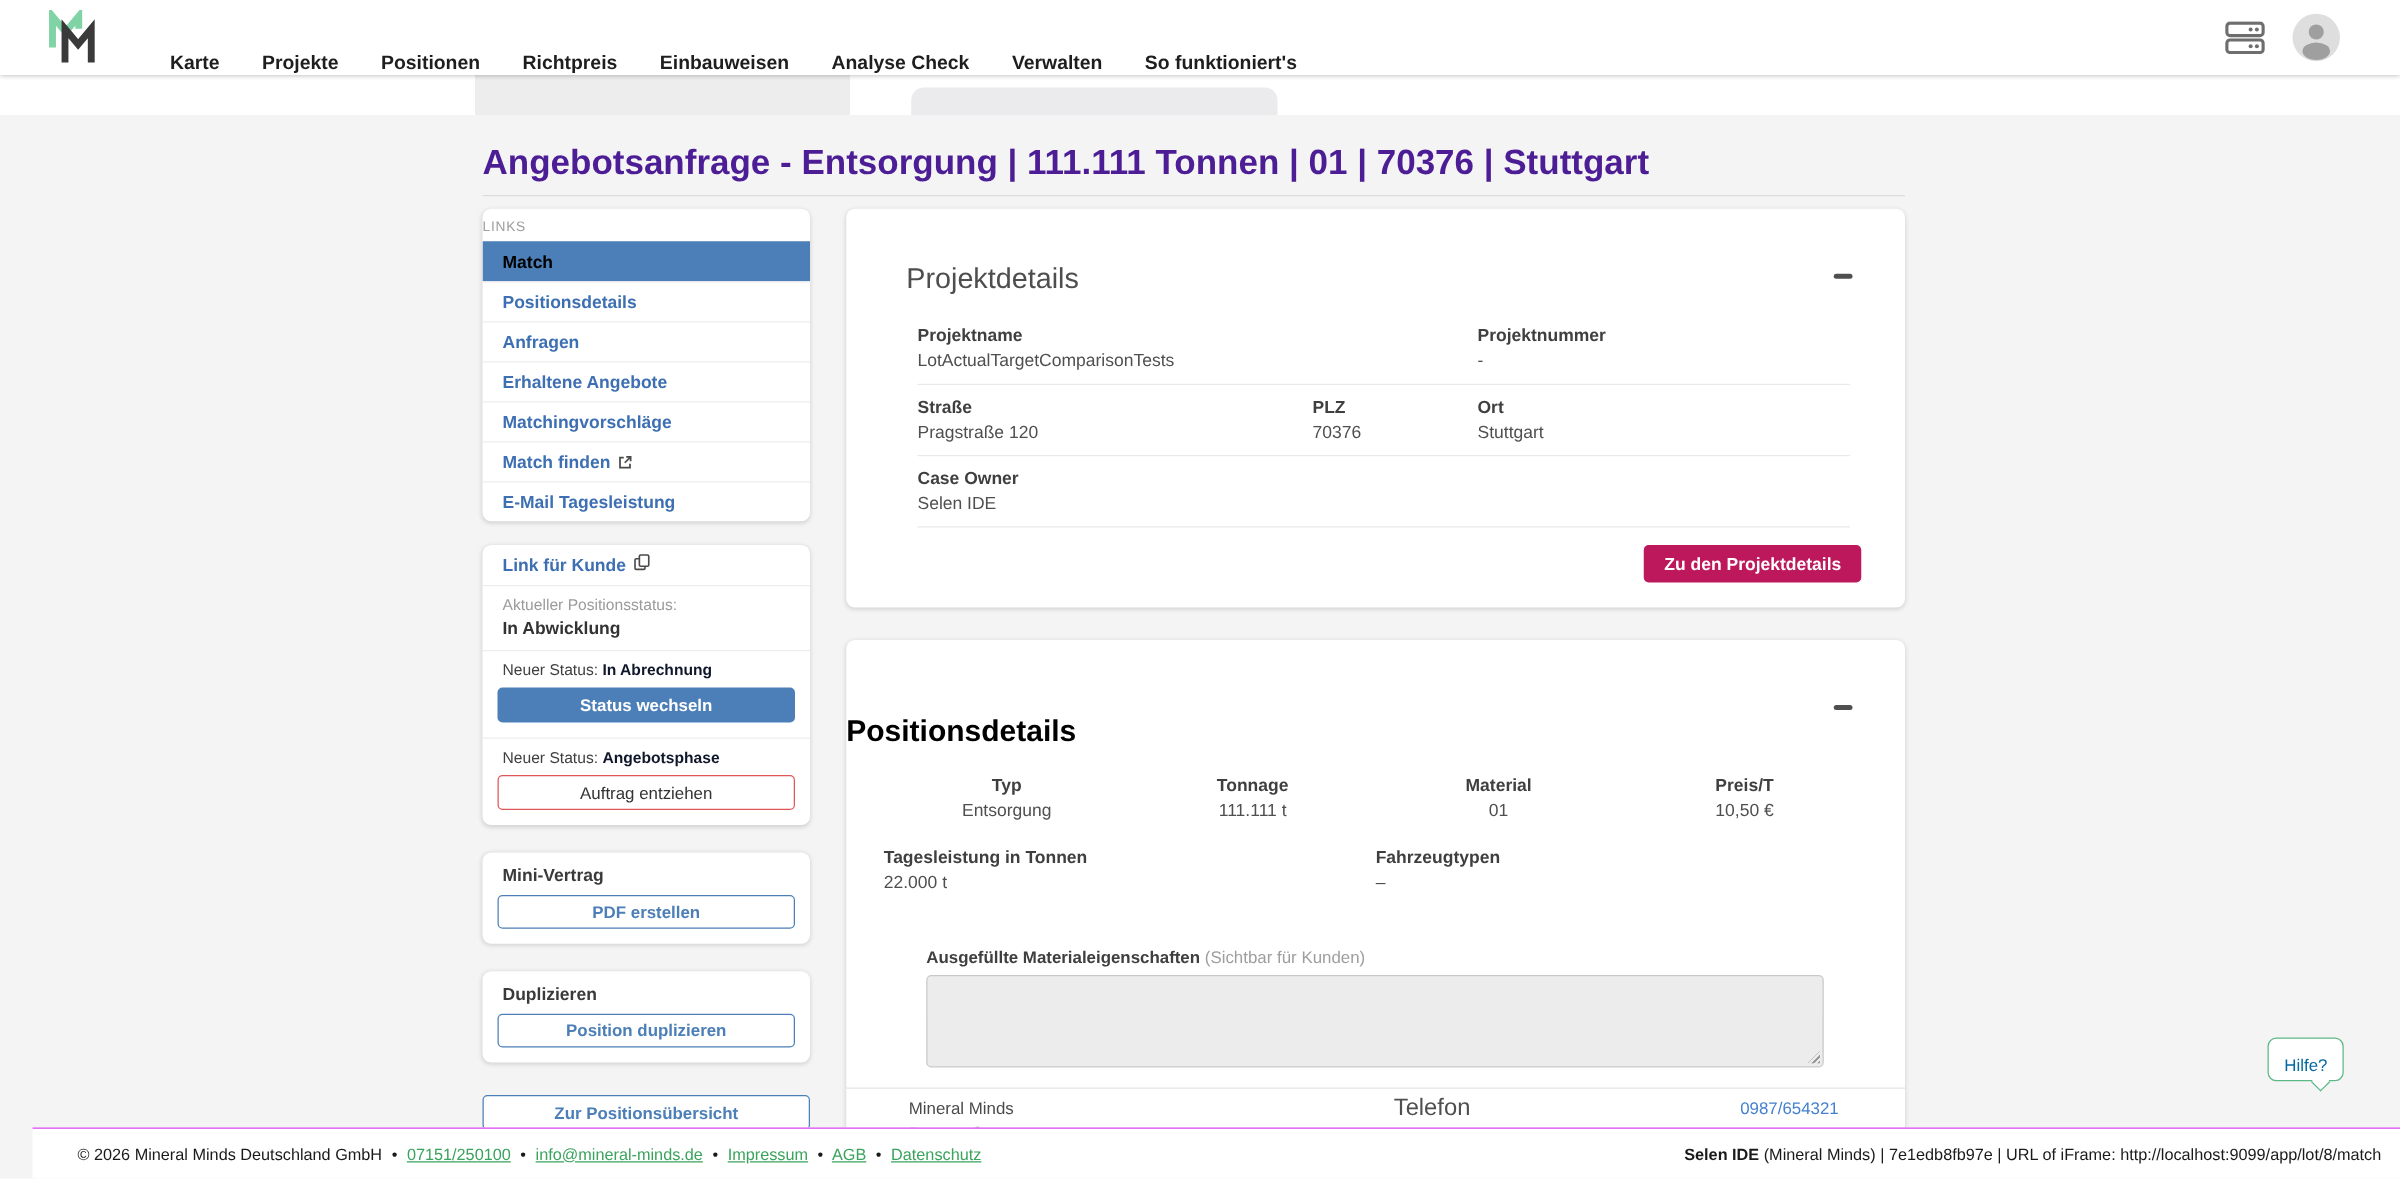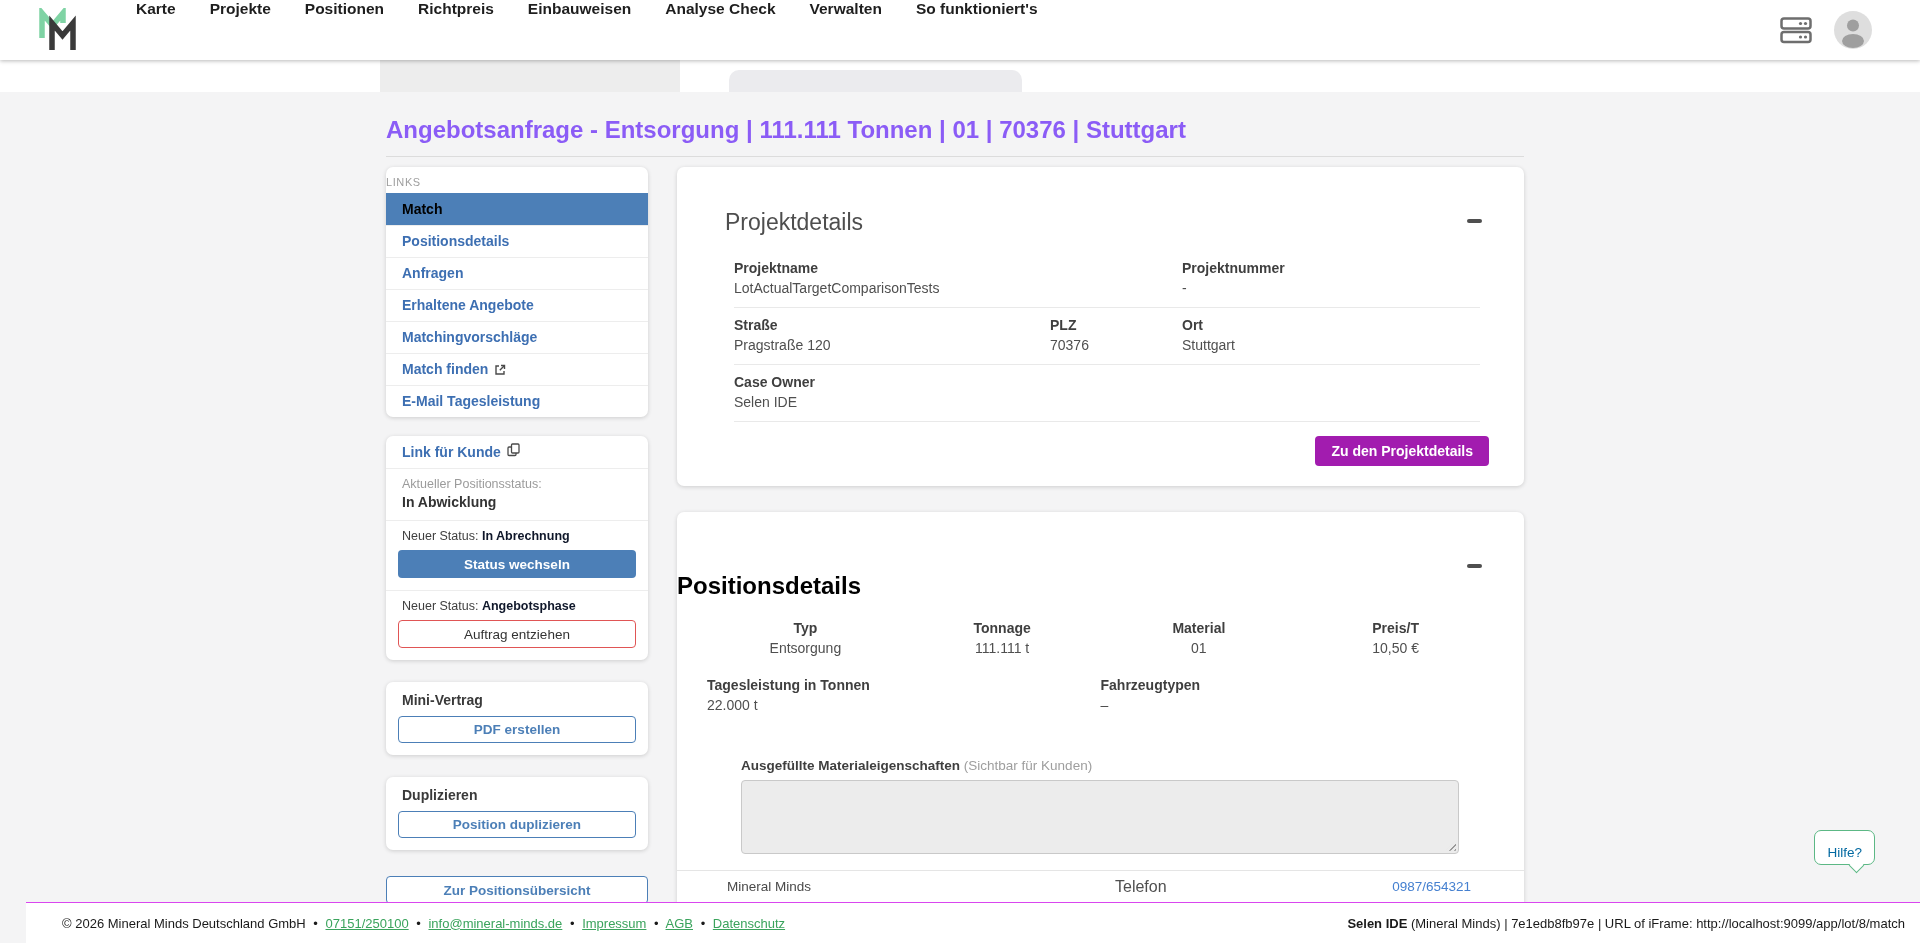--- a/index.html
+++ b/index.html
@@ -3,34 +3,34 @@
 <meta charset="utf-8">
 <style>
   html,body { margin:0; padding:0; }
   body { width:1920px; height:943px; overflow:hidden; font-family:"Liberation Sans", sans-serif; }
   .app { position:relative; width:1920px; height:943px; background:#f4f4f5; overflow:hidden; }
 
   
   .navbar { position:absolute; top:0; left:0; right:0; height:60px; background:#fff;
             box-shadow:0 1px 4px rgba(0,0,0,.28); z-index:30; }
   .logo { position:absolute; left:38px; top:8px; cursor:pointer; }
-  .nav-menu { position:absolute; left:136px; top:0; height:60px; display:flex; align-items:flex-start; gap:34px; }
+  .nav-menu { position:absolute; left:136px; top:0; height:60px; display:flex; align-items:flex-end; gap:34px; }
   .nav-item { font-size:15.5px; font-weight:700; color:#1e1e1e; cursor:pointer; white-space:nowrap; }
   .icon-server { position:absolute; right:108px; top:17px; cursor:pointer; }
   .avatar { position:absolute; right:48px; top:11px; width:38px; height:38px; border-radius:50%;
             background:#dedede; overflow:hidden; cursor:pointer; }
 
   
   .viewport { position:absolute; top:60px; left:0; right:0; height:842px; overflow:hidden; background:#f4f4f5; }
   .strip { height:32px; background:#fff; position:relative; }
   .ghost1 { position:absolute; left:380px; top:0; width:300px; height:32px; background:#ededed; }
   .ghost2 { position:absolute; left:729px; top:10px; width:293px; height:22px; background:#ebebee;
             border-radius:10px 10px 0 0; }
 
-  .page-title { margin:24px 0 0 386px; font-size:24px; line-height:28px; font-weight:700; color:#8b5cf6; }
+  .page-title { margin:24px 0 0 386px; font-size:28px; line-height:28px; font-weight:700; color:#4c1d95; }
   .title-divider { margin:12px 0 0 386px; width:1138px; height:1px; background:#dcdcdc; }
 
   .columns { display:flex; gap:29px; margin:10px 0 0 386px; align-items:flex-start; }
   .sidebar { width:262px; flex:none; }
   .main { width:847px; flex:none; }
 
   .card { background:#fff; border-radius:7px; box-shadow:0 1px 4px rgba(0,0,0,.16); }
 
   
   .links-card { overflow:hidden; }
@@ -61,40 +61,40 @@
   
   .detail-card { position:relative; padding:40px 0 20px; }
   .detail-card h2 { margin:0 0 0 48px; font-size:23px; font-weight:400; color:#4e4e4e; line-height:30px; }
   .collapse-bar { position:absolute; top:52px; right:42px; width:15px; height:4px; background:#4f4f4f;
                   border-radius:2px; cursor:pointer; }
   .fields { margin:14px 44px 0 57px; }
   .frow { display:grid; grid-template-columns:316px 132px 1fr; padding:9px 0 10px; border-bottom:1px solid #e9e9e9; }
   .flabel { font-size:14px; font-weight:700; color:#3f3f3f; line-height:17px; }
   .fvalue { font-size:14px; color:#4f4f4f; line-height:17px; margin-top:3px; }
   .card-actions { display:flex; justify-content:flex-end; margin:14px 35px 0 0; }
-  .btn-primary { background:#a21caf; color:#fff; border:none; border-radius:4px; height:30px;
+  .btn-primary { background:#be185d; color:#fff; border:none; border-radius:4px; height:30px;
                  padding:0 16px; font-size:14px; font-weight:600; cursor:pointer; font-family:inherit; }
 
   .pos-card { position:relative; margin-top:26px; padding:40px 0 0; }
   .prow4 { display:grid; grid-template-columns:repeat(4,1fr); margin:14px 30px 0; text-align:center; }
   .prow2 { display:grid; grid-template-columns:repeat(2,1fr); margin:20px 30px 0; text-align:left; }
   .props { margin:44px 65px 0 64px; }
   .props-label { font-size:13.5px; font-weight:700; color:#3f3f3f; }
   .props-hint { font-weight:400; color:#9e9e9e; }
   .ta-wrap { position:relative; margin-top:7px; }
   .ta-wrap textarea { display:block; width:100%; height:74px; box-sizing:border-box; background:#ececec;
                       border:1px solid #c9c9c9; border-radius:4px; resize:none; font-family:inherit; }
   .resize-corner { position:absolute; right:3px; bottom:3px; width:10px; height:10px;
                    background:repeating-linear-gradient(135deg, transparent 0 2px, #9a9a9a 2px 3.5px);
                    clip-path:polygon(100% 0, 100% 100%, 0 100%); pointer-events:none; }
   .contact { position:relative; border-top:1px solid #e5e5e5; margin-top:16px; padding:6px 53px 60px 50px; }
   .contact-line { font-size:13.5px; color:#4a4a4a; line-height:20px; }
   .contact-right { position:absolute; left:438px; right:53px; top:6px; }
   .crow { display:flex; justify-content:space-between; line-height:20px; }
-  .clabel { font-size:16px; color:#4f4f4f; }
+  .clabel { font-size:19px; color:#4f4f4f; }
   .cval { font-size:13.5px; color:#4580d0; text-decoration:none; cursor:pointer; }
 
   
   .footer { position:absolute; left:0; right:0; bottom:0; height:41px; background:#fff;
             border-top:1px solid #d946ef; display:flex; align-items:center; justify-content:space-between;
             padding:0 15px 0 36px; box-sizing:border-box; font-size:13px; color:#1a1a1a; z-index:25;margin-left:26px; }
   .f-left, .f-right { white-space:nowrap; }
   .f-sep { margin:0 4px; }
   .f-link { color:#3aa35c; text-decoration:underline; cursor:pointer; }
   .f-user { font-weight:700; }

